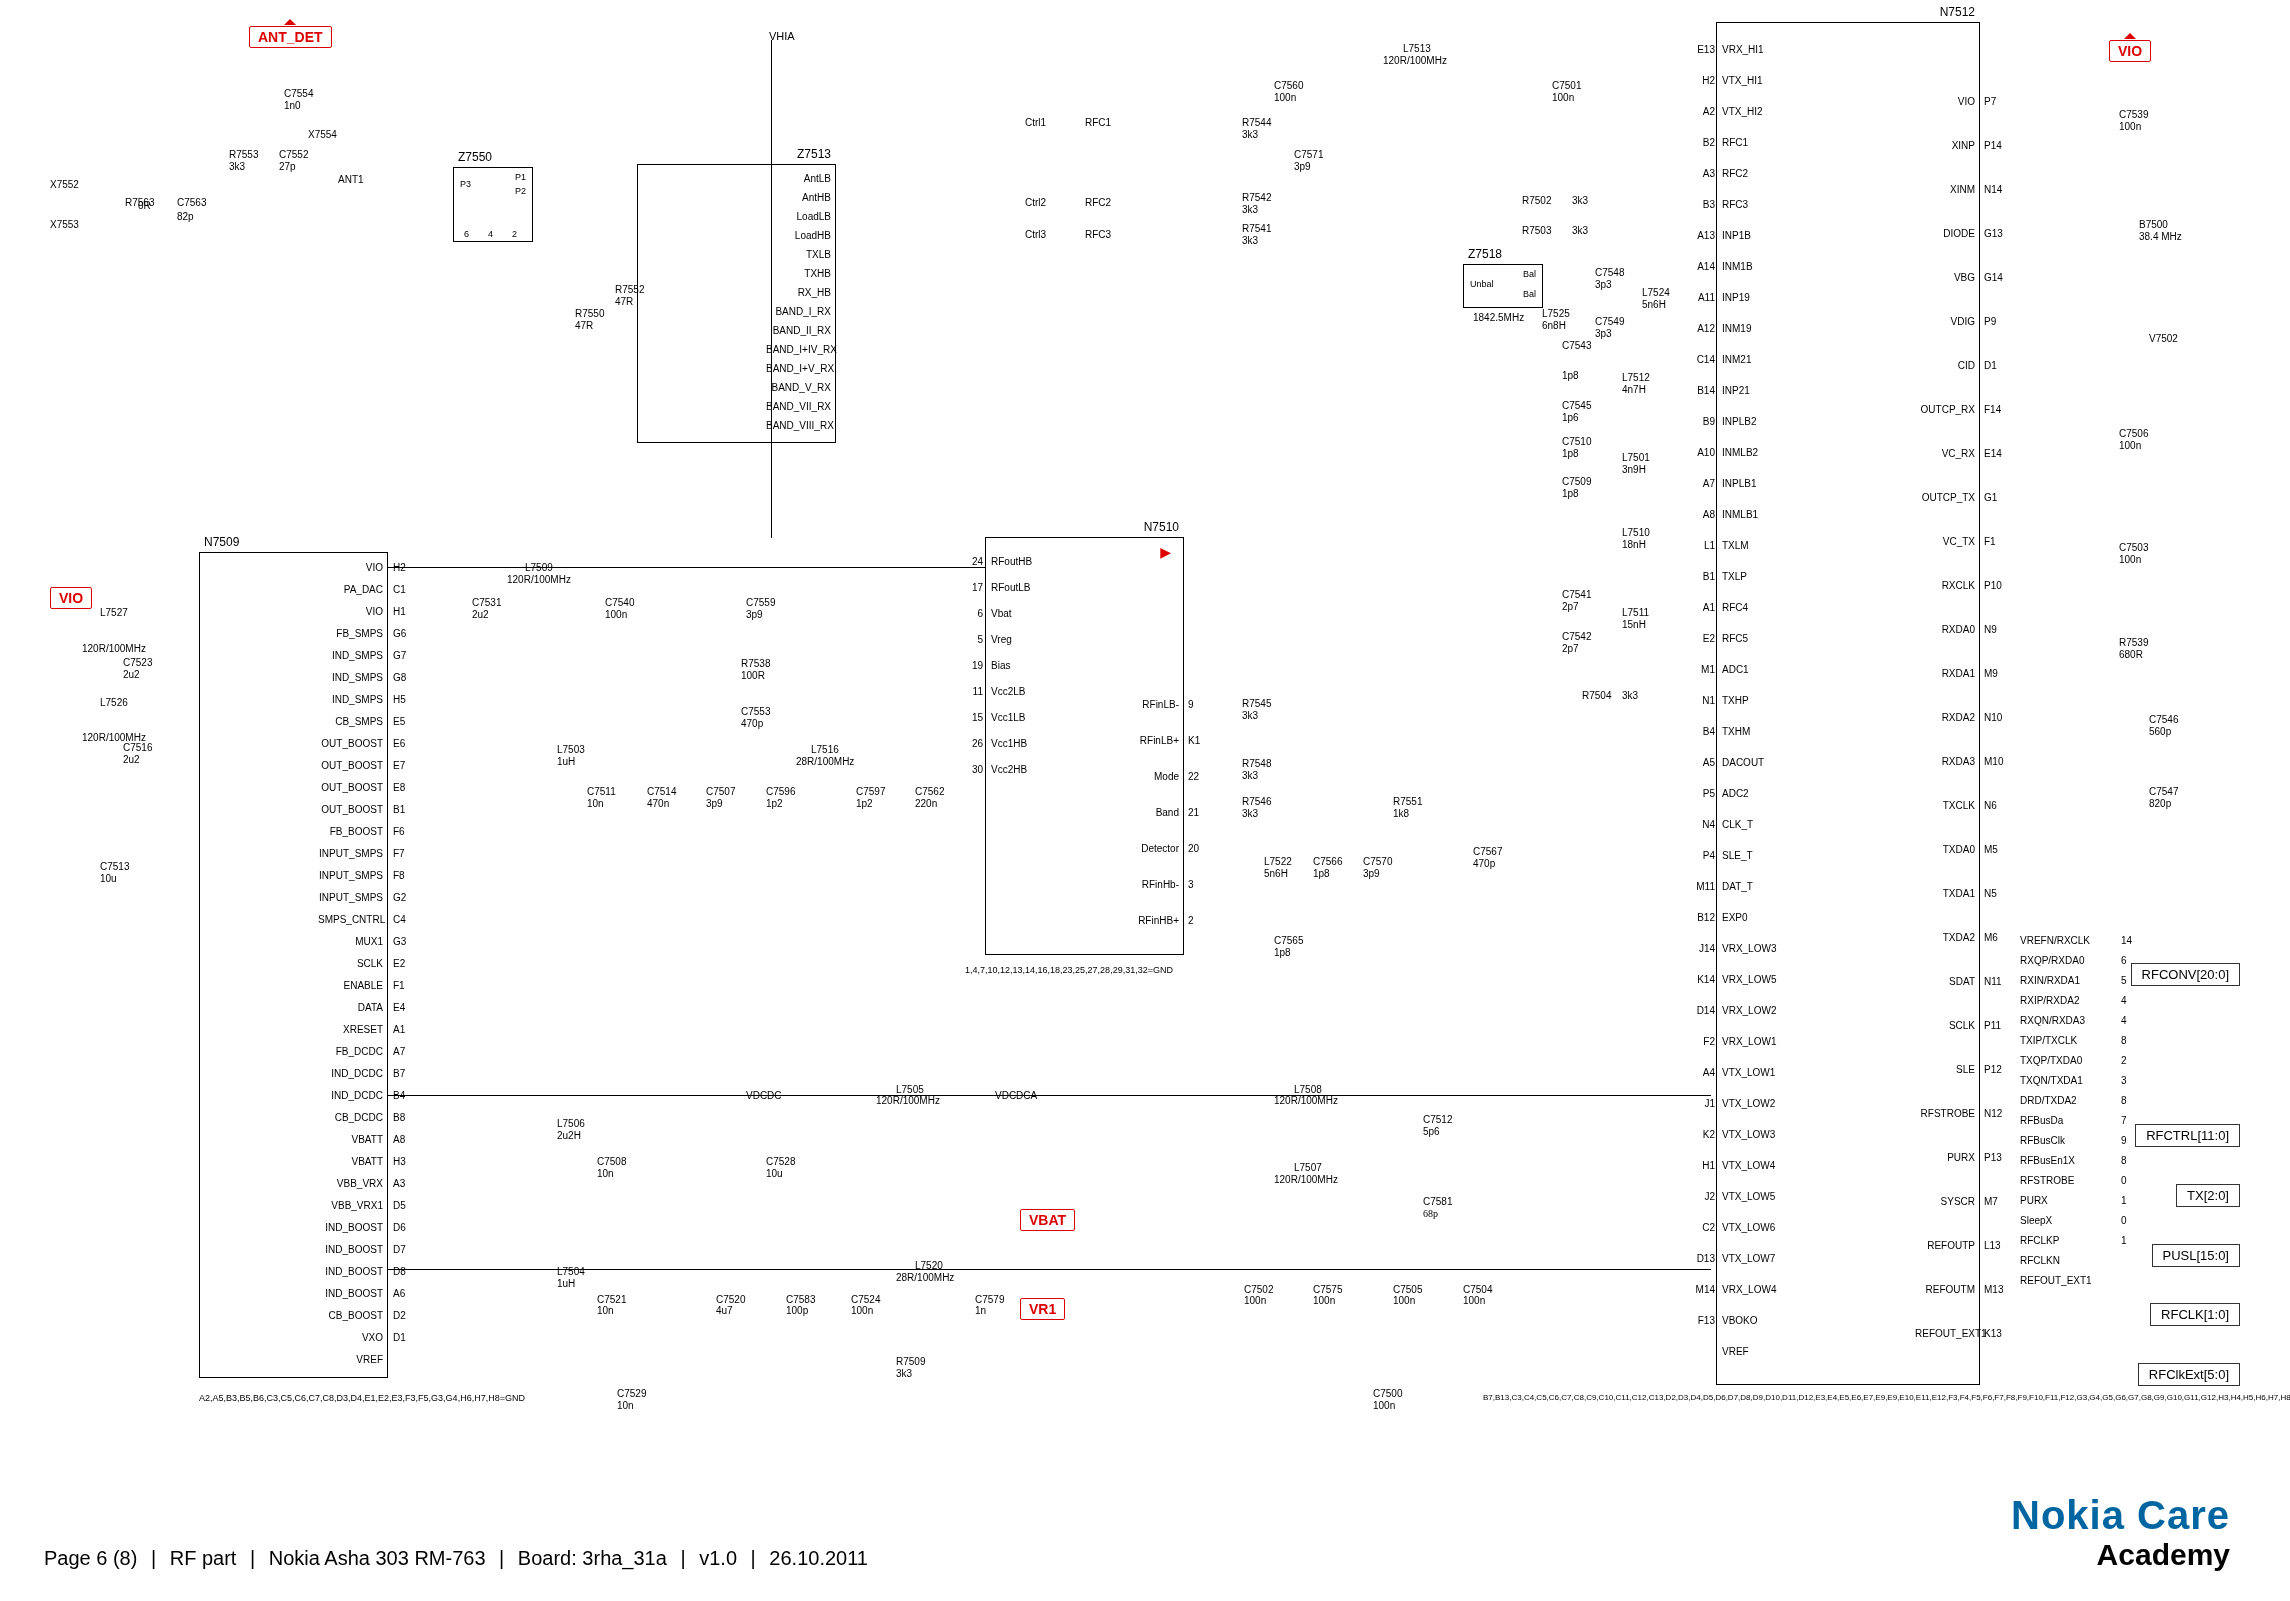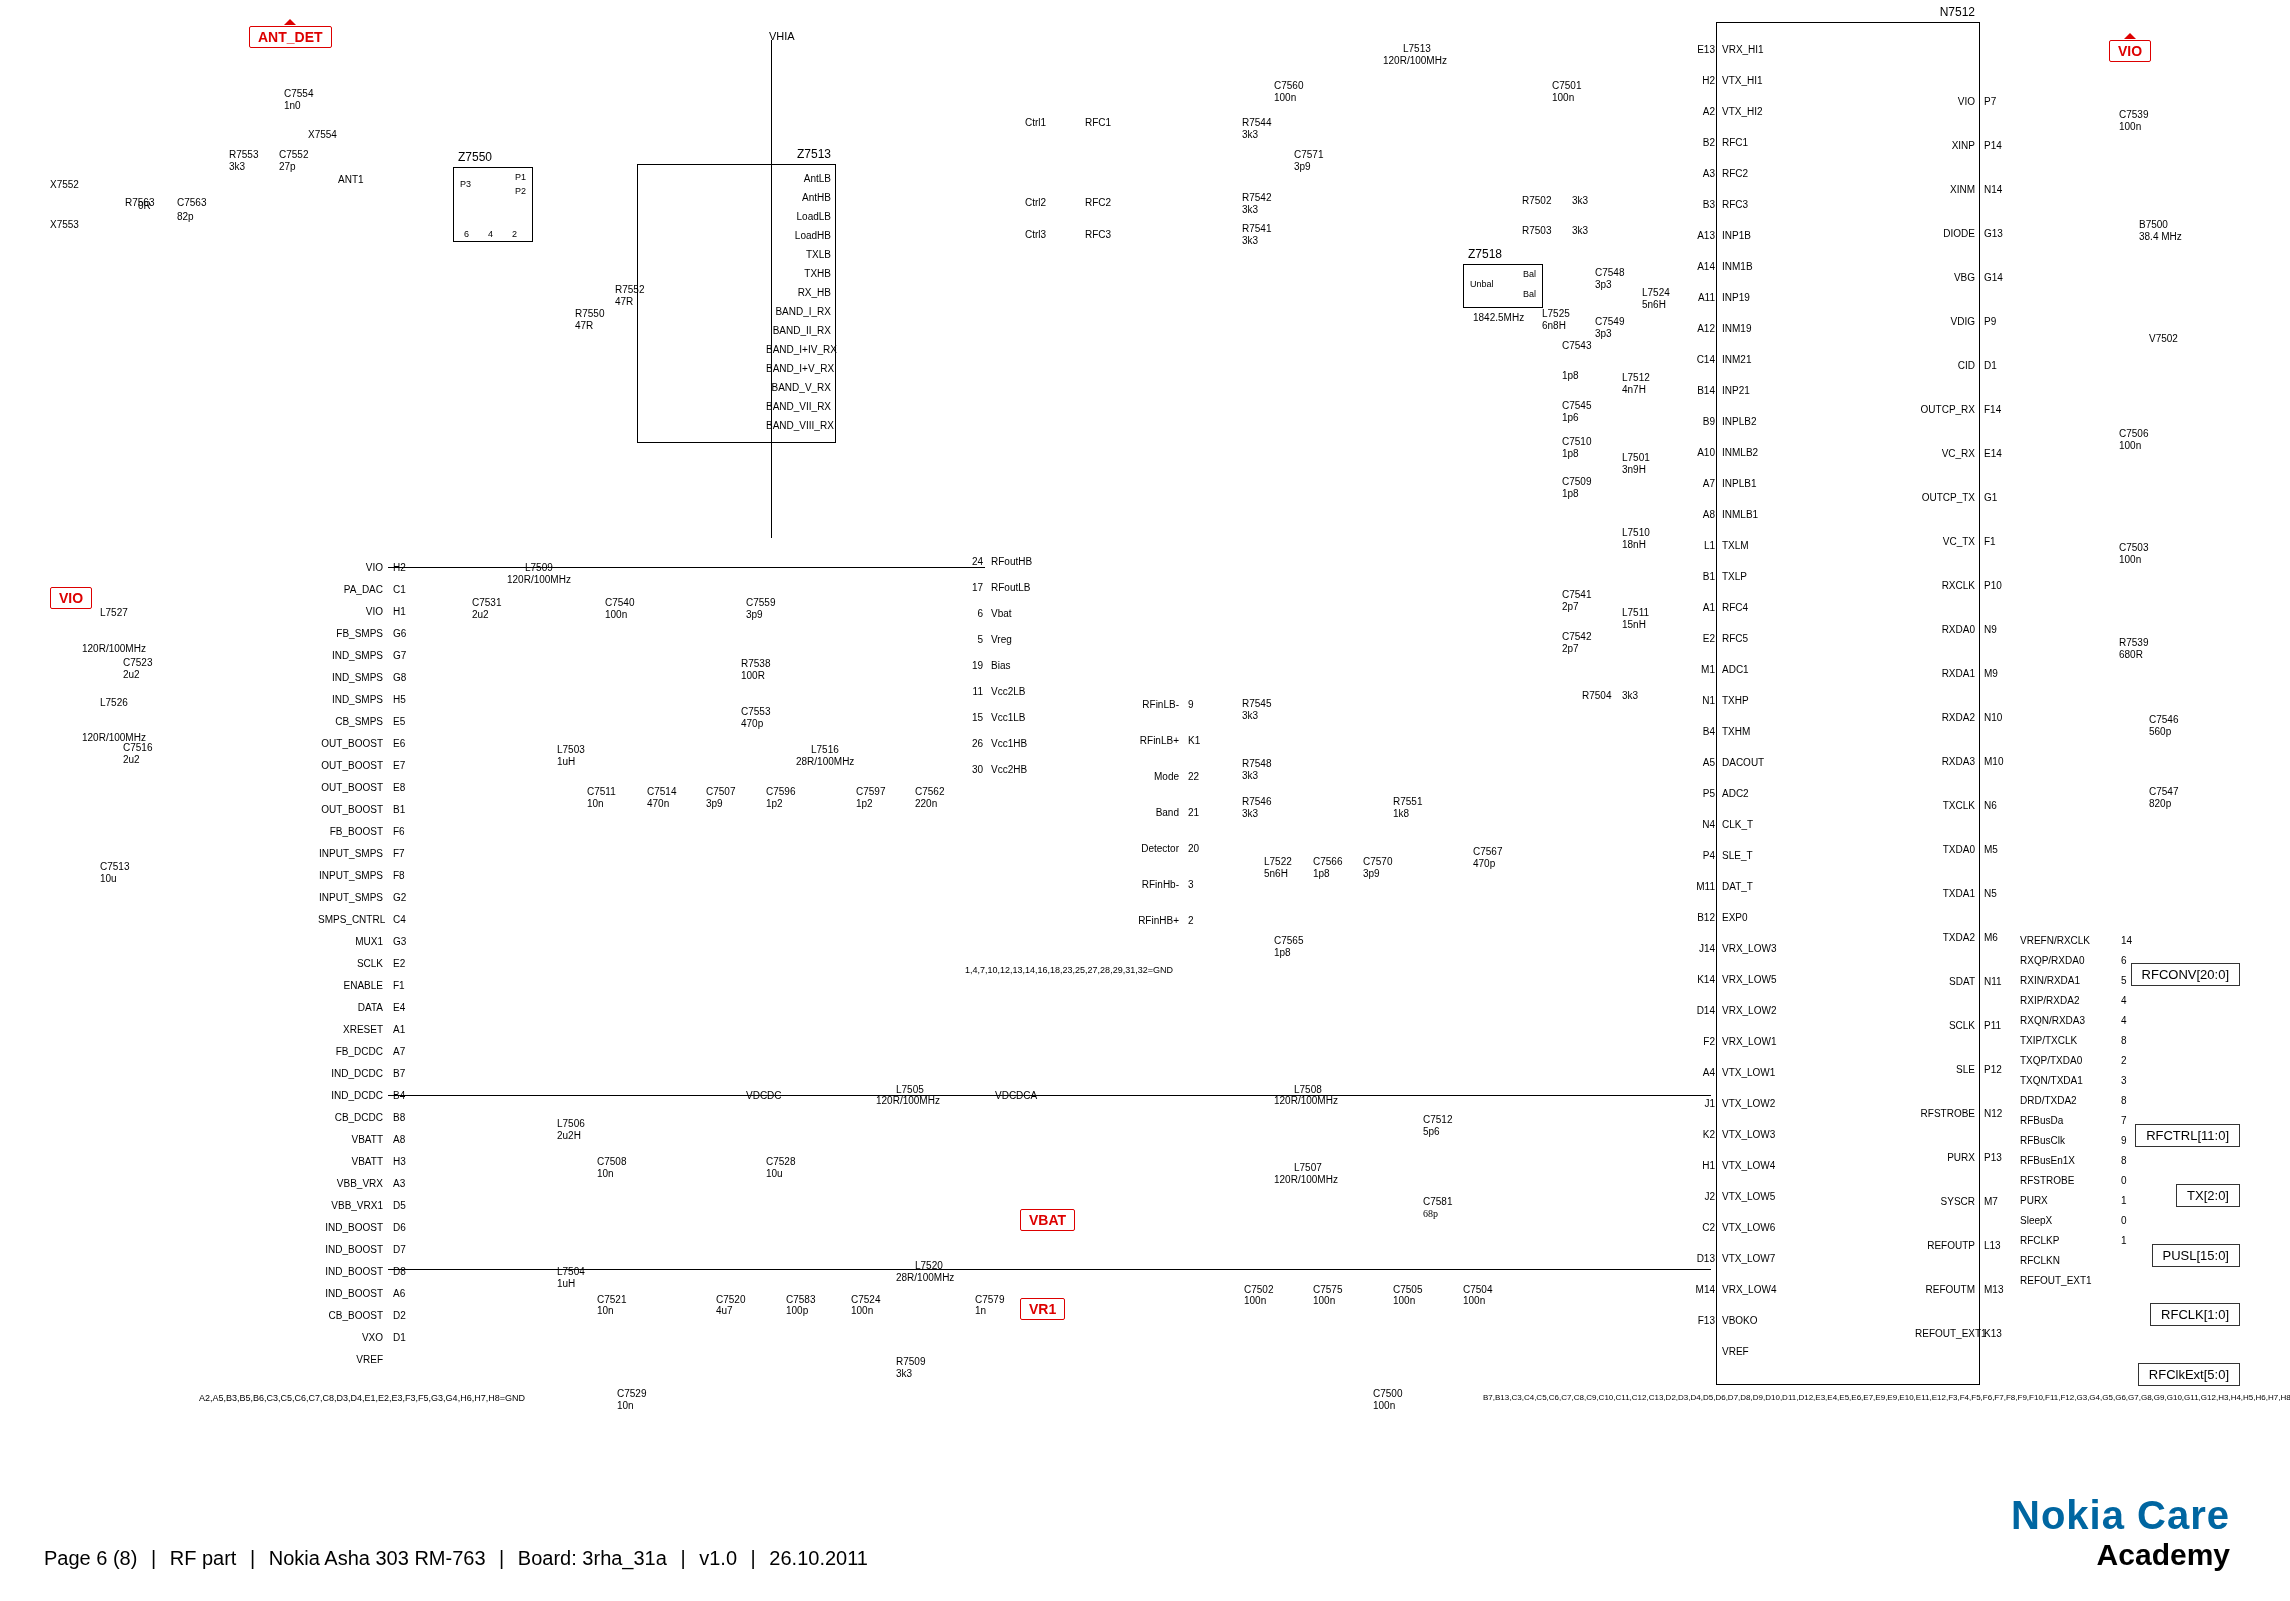--- a/index.html
+++ b/index.html
@@ -130,20 +130,23 @@
 
   <div class="chip" style="left:637px; top:164px; width:199px; height:279px;">
     <div class="title" style="left:auto; right:4px;">Z7513</div>
   </div>
 
   <div class="lbl" style="left:615px; top:284px;">R7552</div>
   <div class="lbl" style="left:615px; top:296px;">47R</div>
   <div class="lbl" style="left:575px; top:308px;">R7550</div>
   <div class="lbl" style="left:575px; top:320px;">47R</div>
 
+  <div class="chip" style="left:199px; top:552px; width:189px; height:826px;">
+    <div class="title">N7509</div>
+  </div>
   <div class="lbl" style="left:199px; top:1393px; width:378px; white-space:normal; font-size:9px;">A2,A5,B3,B5,B6,C3,C5,C6,C7,C8,D3,D4,E1,E2,E3,F3,F5,G3,G4,H6,H7,H8=GND</div>
 
   <div class="lbl" style="left:100px; top:607px;">L7527</div>
   <div class="lbl" style="left:82px; top:643px;">120R/100MHz</div>
   <div class="lbl" style="left:123px; top:657px;">C7523</div>
   <div class="lbl" style="left:123px; top:669px;">2u2</div>
   <div class="lbl" style="left:100px; top:697px;">L7526</div>
   <div class="lbl" style="left:82px; top:732px;">120R/100MHz</div>
   <div class="lbl" style="left:123px; top:742px;">C7516</div>
   <div class="lbl" style="left:123px; top:754px;">2u2</div>
@@ -172,20 +175,24 @@
   <div class="lbl" style="left:706px; top:798px;">3p9</div>
   <div class="lbl" style="left:766px; top:786px;">C7596</div>
   <div class="lbl" style="left:766px; top:798px;">1p2</div>
   <div class="lbl" style="left:811px; top:744px;">L7516</div>
   <div class="lbl" style="left:796px; top:756px;">28R/100MHz</div>
   <div class="lbl" style="left:856px; top:786px;">C7597</div>
   <div class="lbl" style="left:856px; top:798px;">1p2</div>
   <div class="lbl" style="left:915px; top:786px;">C7562</div>
   <div class="lbl" style="left:915px; top:798px;">220n</div>
 
+  <div class="chip" style="left:985px; top:537px; width:199px; height:418px;">
+    <div class="title" style="left:auto; right:4px; top:-18px;">N7510</div>
+    <div style="position:absolute; right:12px; top:6px; color:#d00; font-size:14px;">▶</div>
+  </div>
   <div class="lbl" style="left:965px; top:965px; width:299px; white-space:normal; font-size:9px;">1,4,7,10,12,13,14,16,18,23,25,27,28,29,31,32=GND</div>
 
   <div class="lbl" style="left:1242px; top:698px;">R7545</div>
   <div class="lbl" style="left:1242px; top:710px;">3k3</div>
   <div class="lbl" style="left:1242px; top:758px;">R7548</div>
   <div class="lbl" style="left:1242px; top:770px;">3k3</div>
   <div class="lbl" style="left:1242px; top:796px;">R7546</div>
   <div class="lbl" style="left:1242px; top:808px;">3k3</div>
   <div class="lbl" style="left:1393px; top:796px;">R7551</div>
   <div class="lbl" style="left:1393px; top:808px;">1k8</div>

